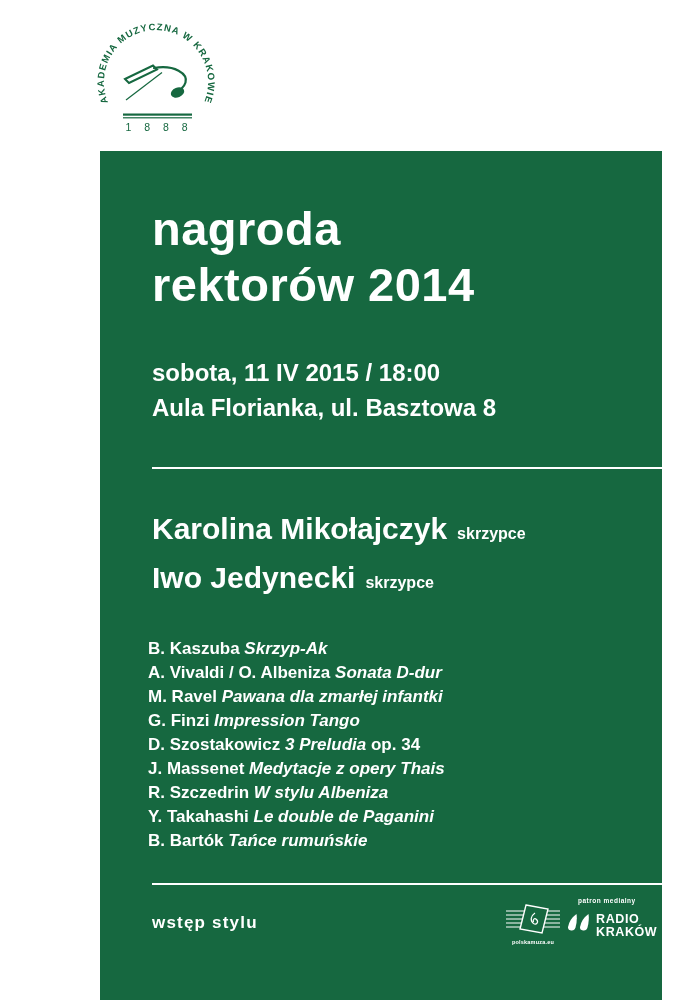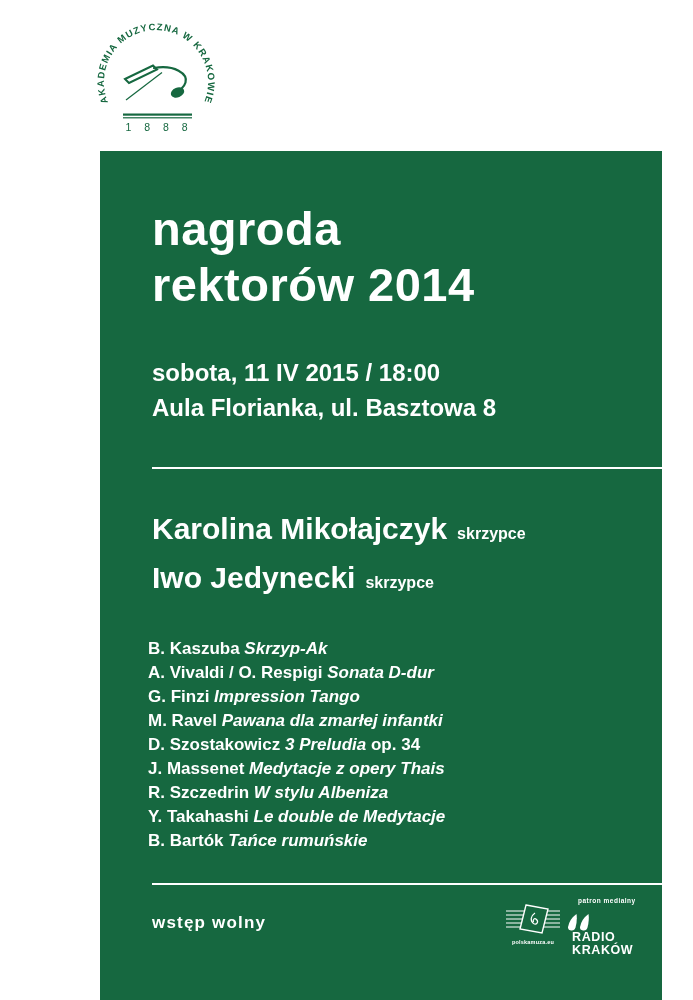--- a/index.html
+++ b/index.html
@@ -39,21 +39,21 @@
   .seg-i  { font-weight:bold; font-style:italic; }
   .admission {
     position:absolute; left:52px; top:762px;
     font-size:17px; font-weight:bold; letter-spacing:1.2px;
   }
   
   .polskamuza { position:absolute; left:406px; top:753px; width:54px; text-align:center; }
   .polskamuza-label { font-size:5.5px; font-weight:bold; letter-spacing:0.2px; margin-top:1px; }
   .radio { position:absolute; left:468px; top:746px; width:92px; }
   .patron-label { font-size:6.5px; font-weight:bold; letter-spacing:0.5px; margin-left:10px; }
-  .radio-row { display:flex; align-items:flex-start; margin-top:9px;flex-direction:column; }
+  .radio-row { display:flex; align-items:flex-start; margin-top:9px; }
   .radio-quotes { margin-top:1px; }
   .radio-name { margin-left:4px; font-size:12.5px; font-weight:bold; line-height:13px; letter-spacing:0.6px; }
   .radio-name span { display:block; }
 </style>
 </head>
 <body>
 
 <div class="page">
 
   <div class="academy-logo">
@@ -98,33 +98,33 @@
       <div>
         <span class="performer-name">Karolina Mikołajczyk</span><span class="performer-role">skrzypce</span>
       </div>
       <div>
         <span class="performer-name">Iwo Jedynecki</span><span class="performer-role">skrzypce</span>
       </div>
     </div>
 
     <div class="program">
         <div><span class="seg-b">B. Kaszuba </span><span class="seg-bi">Skrzyp-Ak</span></div>
-        <div><span class="seg-b">A. Vivaldi / O. Respigi </span><span class="seg-bi">Sonata D-dur</span></div>
+        <div><span class="seg-b">A. Vivaldi / O. Albeniza </span><span class="seg-bi">Sonata D-dur</span></div>
+        <div><span class="seg-b">M. Ravel </span><span class="seg-bi">Pawana dla zmarłej infantki</span></div>
         <div><span class="seg-b">G. Finzi </span><span class="seg-bi">Impression Tango</span></div>
-        <div><span class="seg-b">M. Ravel </span><span class="seg-bi">Pawana dla zmarłej infantki</span></div>
         <div><span class="seg-b">D. Szostakowicz </span><span class="seg-i">3 Preludia</span><span class="seg-b"> op. 34</span></div>
         <div><span class="seg-b">J. Massenet </span><span class="seg-bi">Medytacje z opery Thais</span></div>
         <div><span class="seg-b">R. Szczedrin </span><span class="seg-bi">W stylu Albeniza</span></div>
-        <div><span class="seg-b">Y. Takahashi </span><span class="seg-bi">Le double de Medytacje</span></div>
+        <div><span class="seg-b">Y. Takahashi </span><span class="seg-bi">Le double de Paganini</span></div>
         <div><span class="seg-b">B. Bartók </span><span class="seg-bi">Tańce rumuńskie</span></div>
       </div>
 
     <div class="divider divider-2"></div>
 
-    <div class="admission">wstęp wolny</div>
+    <div class="admission">wstęp stylu</div>
 
     <div class="polskamuza">
       <svg width="54" height="30" viewBox="0 0 54 30">
         <g stroke="#ffffff" stroke-width="1">
           <line x1="0" y1="7" x2="54" y2="7"></line>
           <line x1="0" y1="11" x2="54" y2="11"></line>
           <line x1="0" y1="15" x2="54" y2="15"></line>
           <line x1="0" y1="19" x2="54" y2="19"></line>
           <line x1="0" y1="23" x2="54" y2="23"></line>
         </g>

